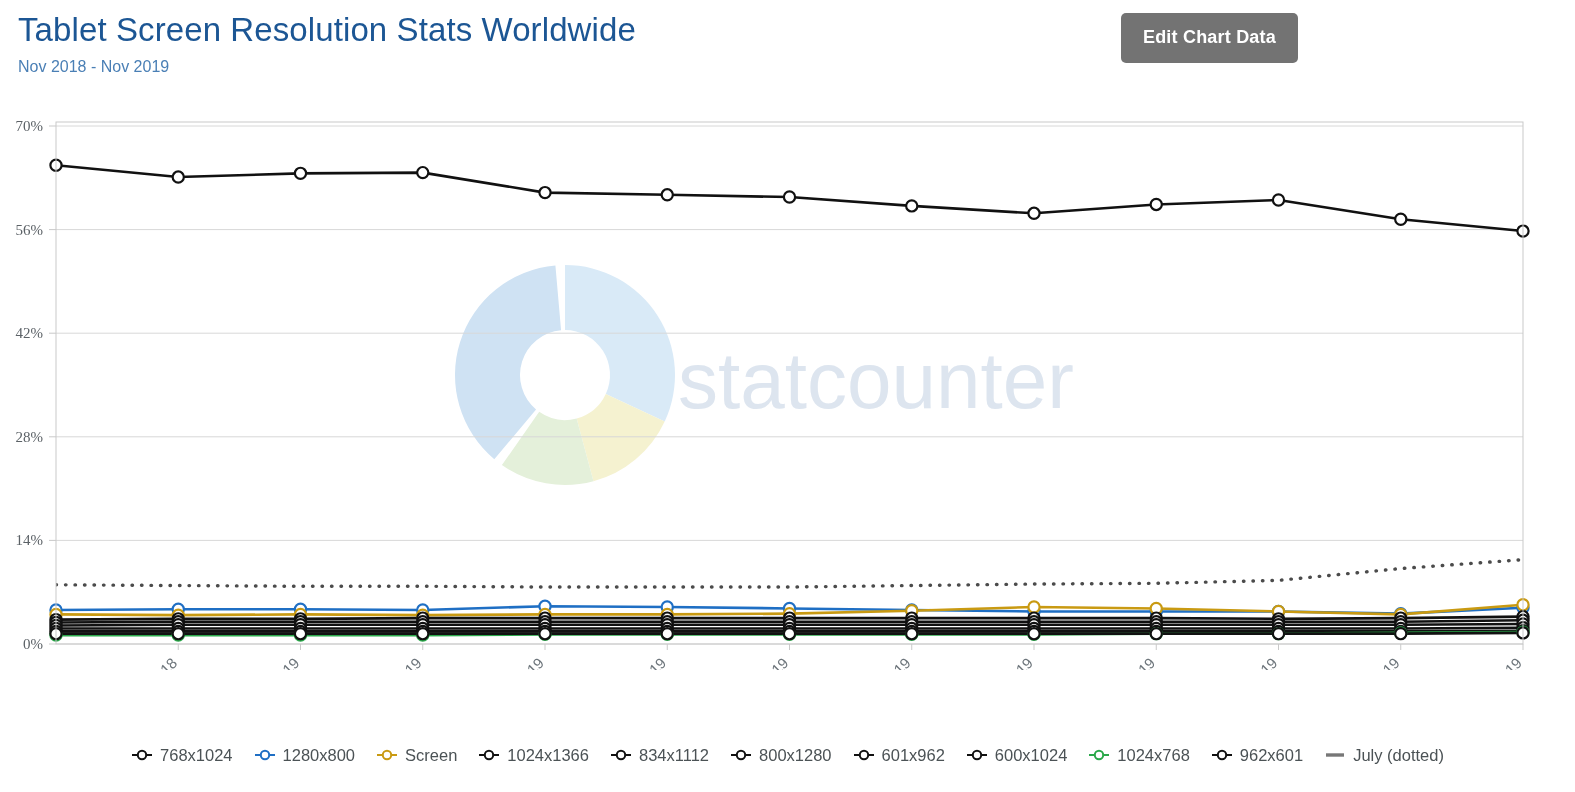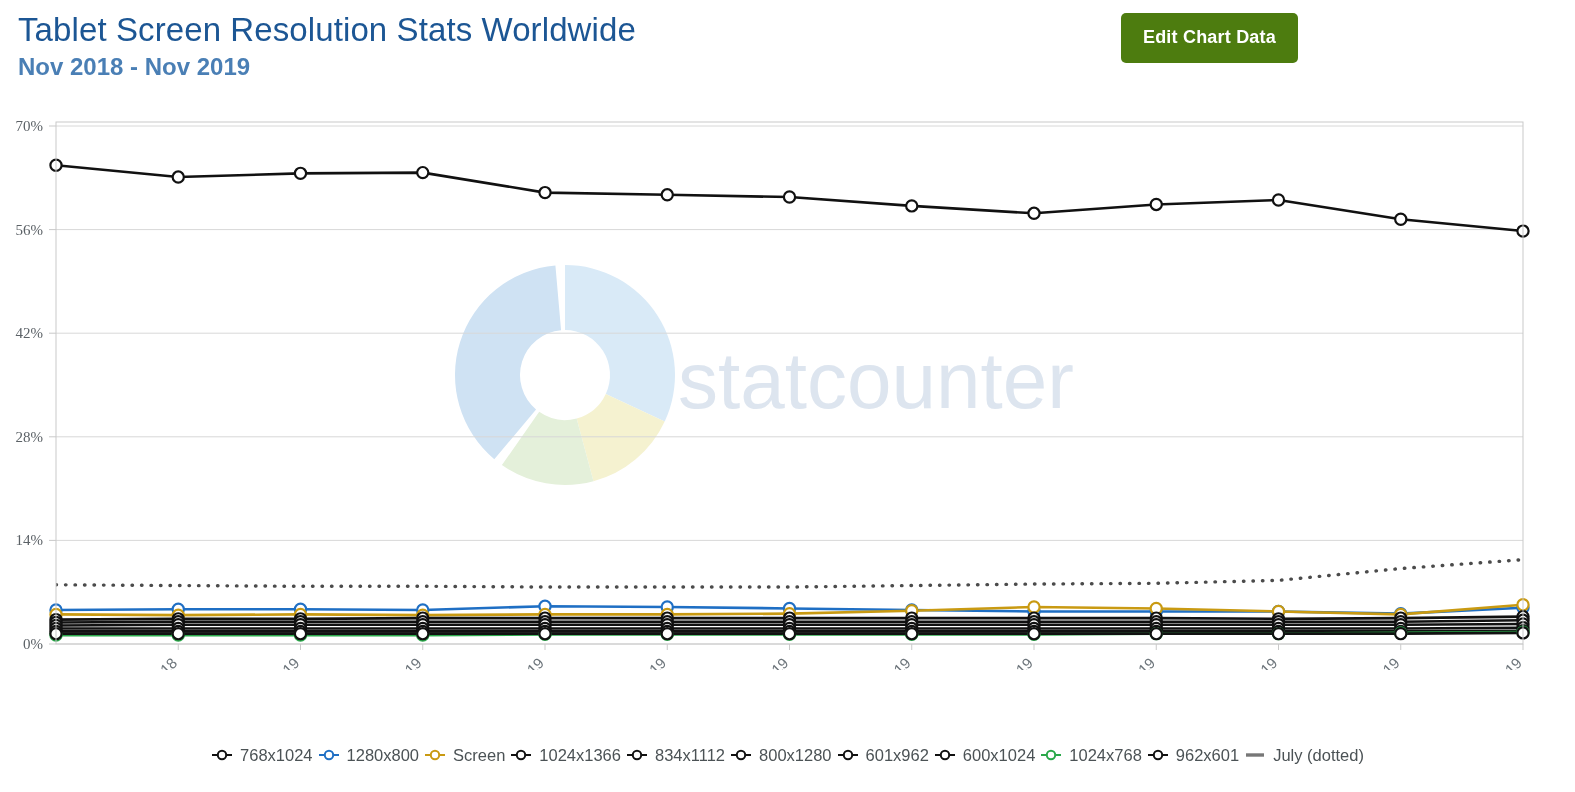--- a/index.html
+++ b/index.html
@@ -31,32 +31,32 @@
   }
   #chart-title {
     font-size: 33px;
     font-weight: 400;
     color: #1c5694;
     letter-spacing: 0.1px;
     line-height: 44px;
     white-space: nowrap;
   }
   #chart-subtitle {
-    font-size: 24px;
-    font-weight: 700;
+    font-size: 16px;
+    font-weight: 400;
     color: #4a7fb5;
     line-height: 26px;
     margin-top: 2px;
     white-space: nowrap;
   }
   #edit-chart-data-button {
     position: absolute;
     right: 12px;
     top: 13px;
-    background: #4d7c0f;
+    background: #737373;
     color: #ffffff;
     font-size: 18px;
     font-weight: bold;
     border: none;
     border-radius: 5px;
     padding: 14px 22px 15px 22px;
     cursor: pointer;
     font-family: "Liberation Sans", sans-serif;
     letter-spacing: 0.2px;
   }
@@ -75,21 +75,21 @@
   #legend {
     position: absolute;
     left: 0;
     top: 735px;
     width: 1575px;
     height: 40px;
     display: flex;
     flex-direction: row;
     align-items: center;
     justify-content: center;
-    gap: 5px;
+    gap: 21px;
   }
   .legend-item {
     display: flex;
     flex-direction: row;
     align-items: center;
     gap: 7px;
     cursor: pointer;
     white-space: nowrap;
   }
   .legend-label {

